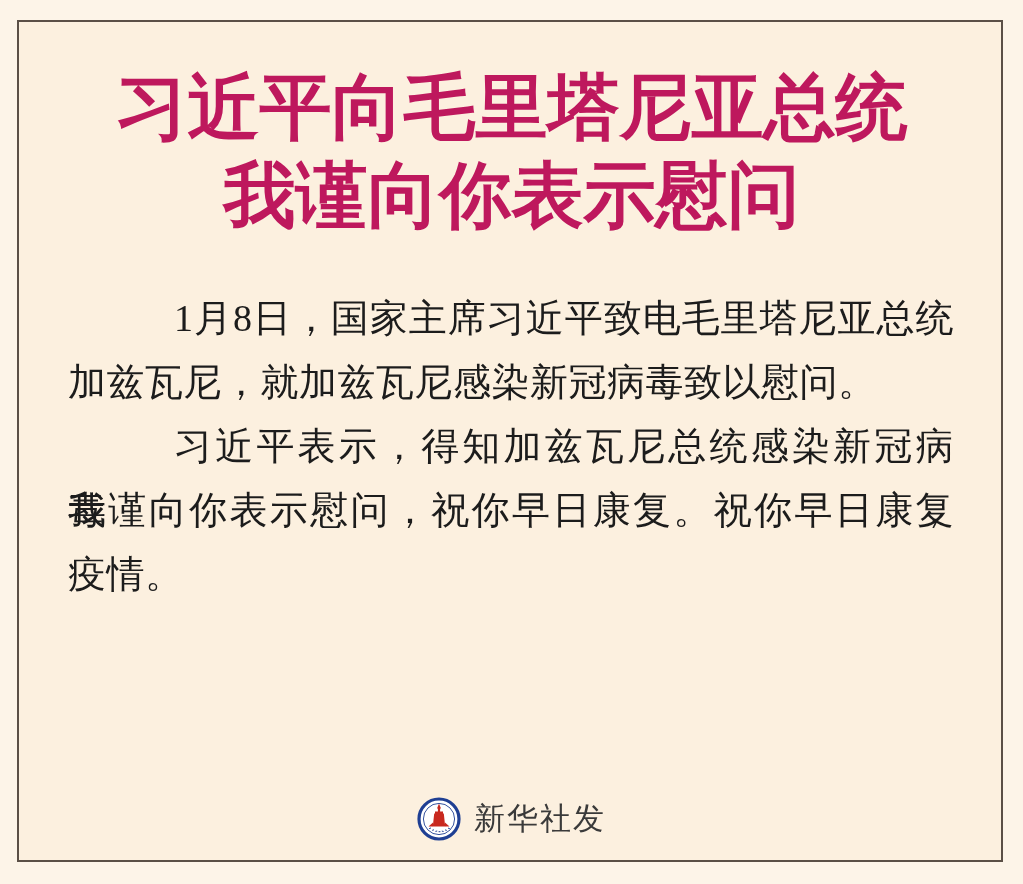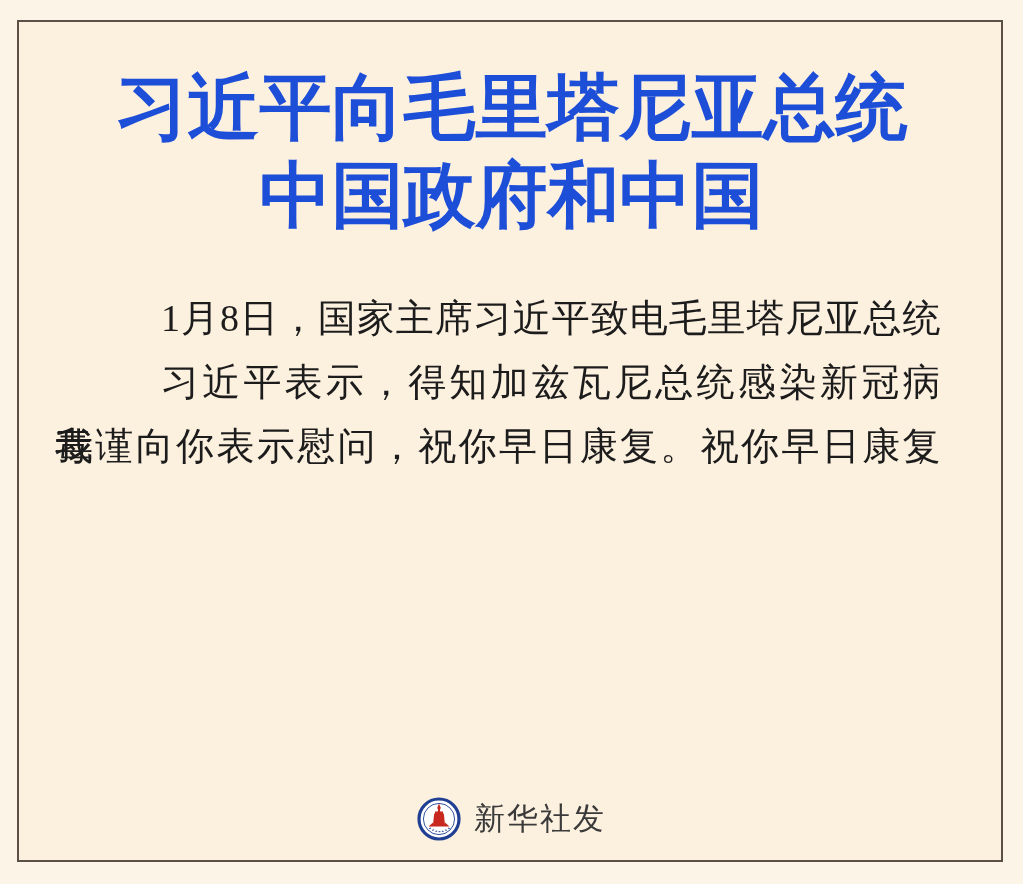--- a/index.html
+++ b/index.html
@@ -30,27 +30,27 @@
   }
   .headline {
     position: absolute;
     left: 0; top: 64px;
     width: 1023px;
     margin: 0;
     text-align: center;
     font-size: 72px;
     line-height: 88px;
     font-weight: bold;
-    color: #1d4ed8;
+    color: #be185d;
     letter-spacing: 0px;
   }
   .headline .tline { display: block; }
   .article {
     position: absolute;
-    left: 55px; top: 286px;
+    left: 68px; top: 286px;
     width: 886px;
     font-size: 38px;
     line-height: 64px;
     color: #1c1c1c;
     letter-spacing: 0.5px;
   }
   .bline { height: 64px; white-space: nowrap; }
   .bline.just {
     white-space: normal;
     text-align: justify;
@@ -76,27 +76,29 @@
 </style>
 </head>
 <body>
 
 <div class="page">
   <div class="card-bg"></div>
   <div class="border-rect"></div>
 
   <h1 class="headline">
     <span class="tline">习近平向毛里塔尼亚总统</span>
-    <span class="tline">中国政府和中国</span>
+    <span class="tline">我谨向你表示慰问</span>
   </h1>
 
   <div class="article">
     <div class="bline just indent">1月8日，国家主席习近平致电毛里塔尼亚总统</div>
+    <div class="bline">加兹瓦尼，就加兹瓦尼感染新冠病毒致以慰问。</div>
     <div class="bline just indent">习近平表示，得知加兹瓦尼总统感染新冠病毒，</div>
     <div class="bline just">我谨向你表示慰问，祝你早日康复。祝你早日康复</div>
+    <div class="bline">疫情。</div>
   </div>
 
   <div class="footer">
     <span class="logo">
       <svg viewBox="0 0 44 44" width="44" height="44" aria-hidden="true">
         <circle cx="22" cy="22" r="20" fill="#ffffff" stroke="#1f3f93" stroke-width="3.2"></circle>
         <circle cx="22" cy="22" r="15.6" fill="none" stroke="#1f3f93" stroke-width="0.9"></circle>
 
         <path fill="#c8281e" d="M22 6.5 L24 11.5 L23.1 11.5 L23.1 14.5 L26 14.5 L26 16.5 L26.8 16.5 L28.2 29.5 L15.8 29.5 L17.2 16.5 L18 16.5 L18 14.5 L20.9 14.5 L20.9 11.5 L20 11.5 Z"></path>
         <path fill="#c8281e" d="M11.5 29.5 L16 25.5 L16 29.5 Z"></path>

